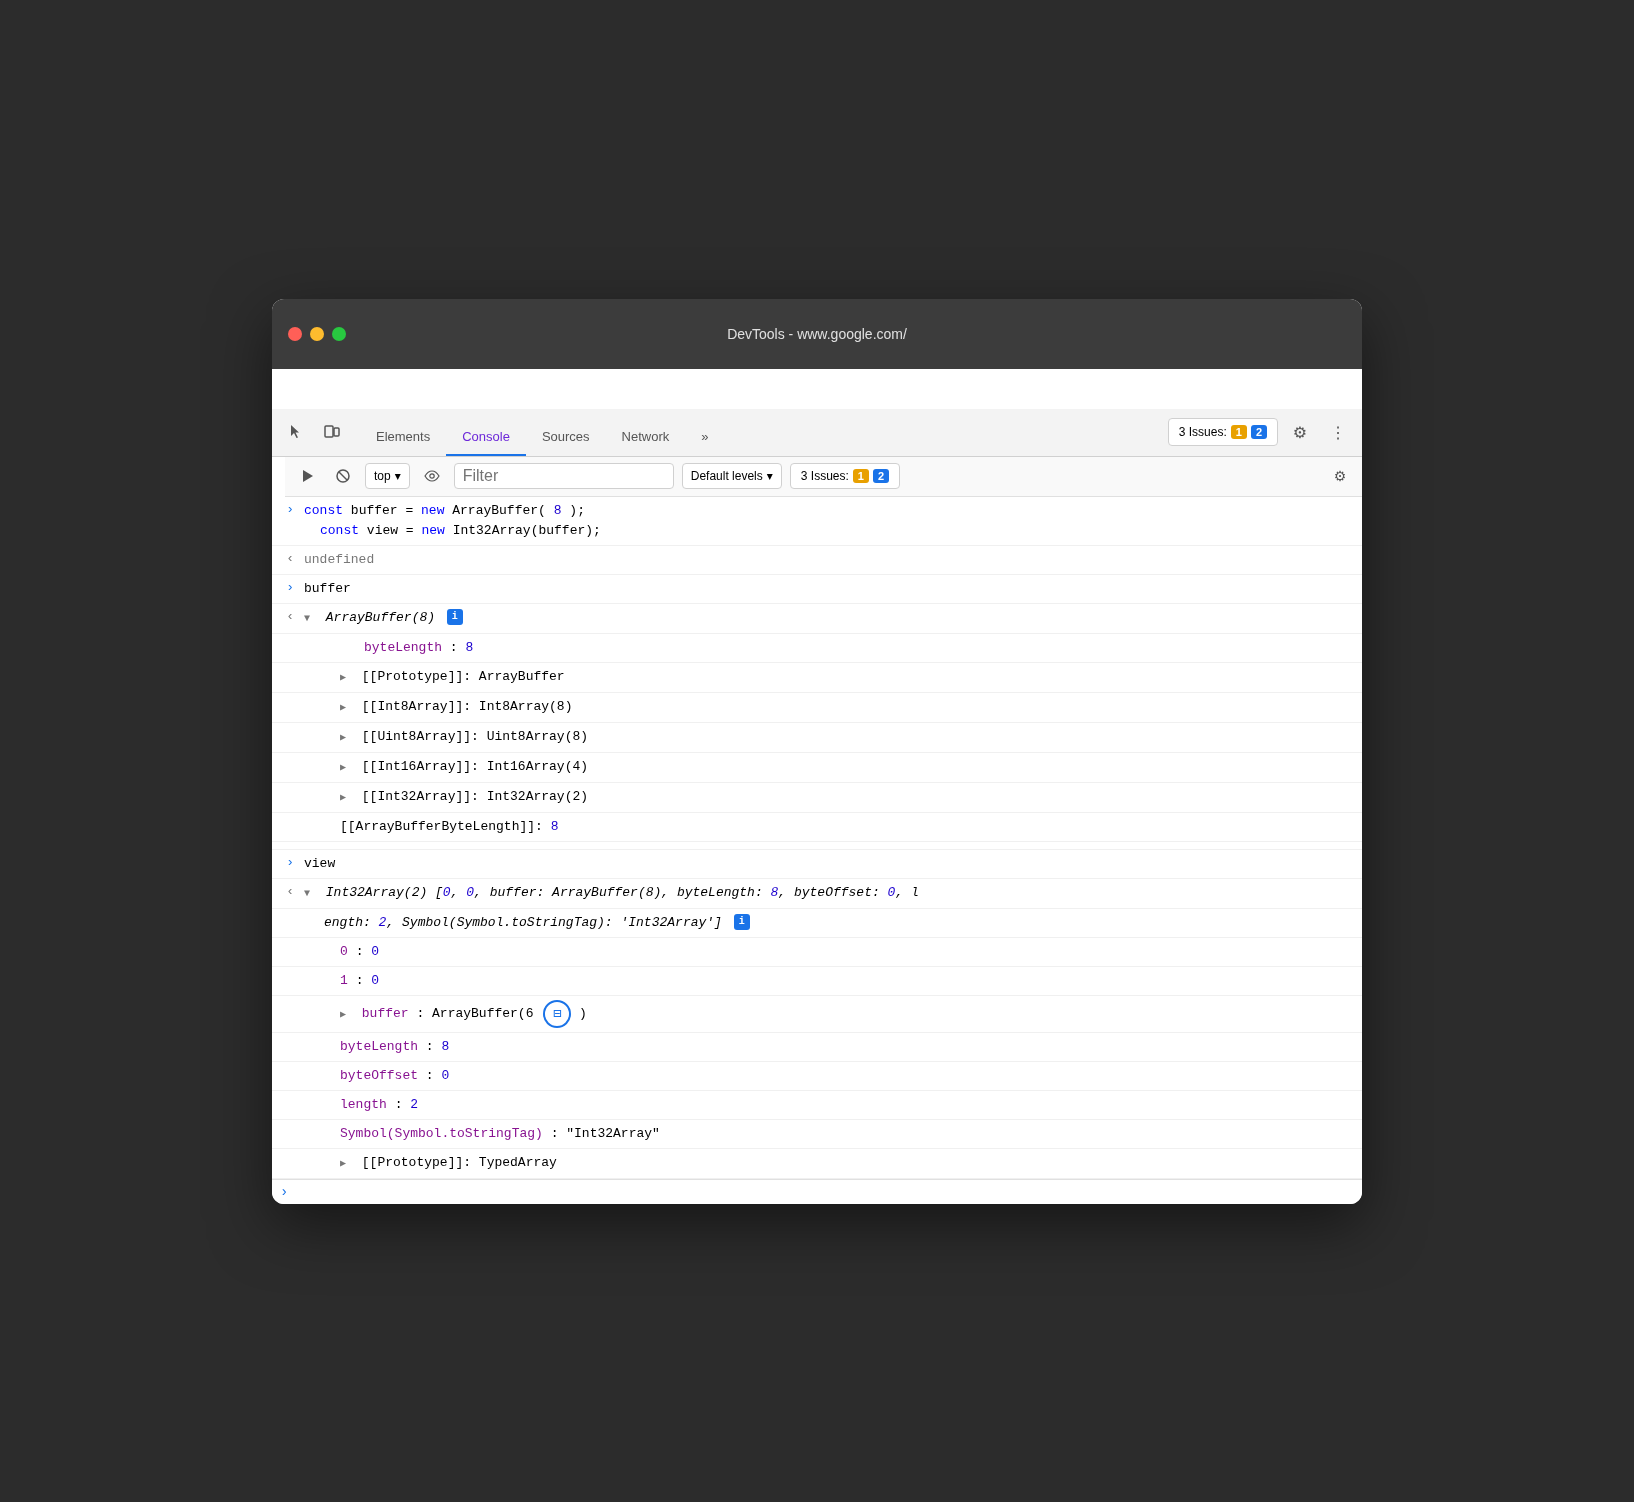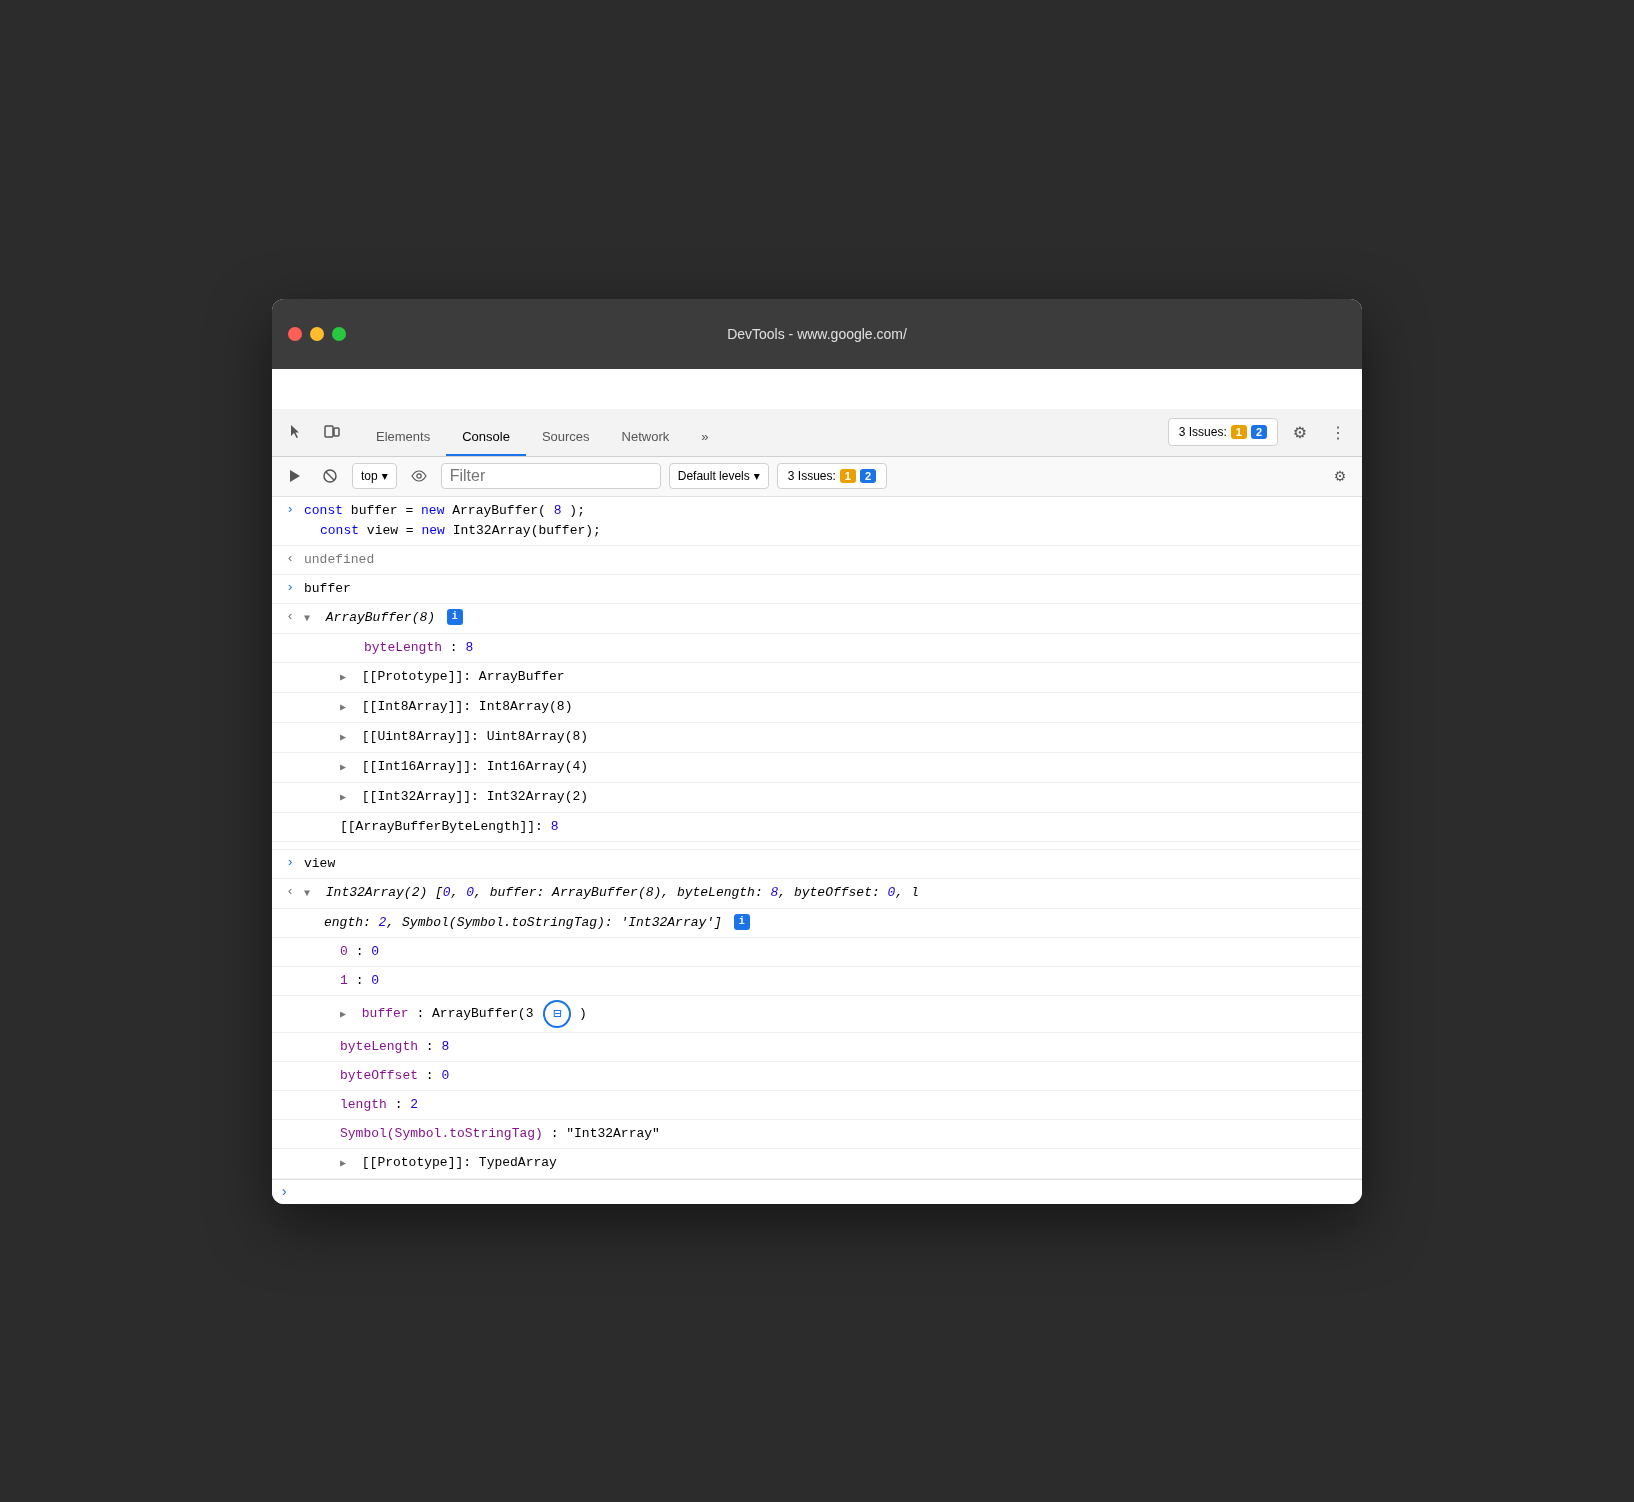--- a/index.html
+++ b/index.html
@@ -82,21 +82,21 @@
       height: 36px;
       display: flex;
       align-items: center;
       font-size: 13px;
       color: #555;
       cursor: pointer;
       border-bottom: 2px solid transparent;
       white-space: nowrap;
     }
     .tab.active {
-      color: #000000;
+      color: #6d28d9;
       border-bottom: 2px solid #1a73e8;
     }
     .toolbar-right {
       display: flex;
       align-items: center;
       gap: 6px;
       margin-left: auto;
     }
     .badge-btn {
       display: flex;
@@ -127,20 +127,21 @@
       font-weight: bold;
     }
     .console-toolbar {
       background: #f9f9f9;
       border-bottom: 1px solid #e0e0e0;
       height: 40px;
       display: flex;
       align-items: center;
       padding: 0 8px;
       gap: 8px;
+      margin-left: 13px;
     }
     .console-icon-btn {
       width: 28px;
       height: 28px;
       display: flex;
       align-items: center;
       justify-content: center;
       border-radius: 4px;
       cursor: pointer;
       color: #555;
@@ -524,21 +525,21 @@
         <span>: </span>
         <span class="val-num">0</span>
       </div>
     </div>
 
     <div class="console-line">
       <div class="line-prefix"></div>
       <div class="line-content indent2">
         <span class="expand-arrow">▶</span>
         <span class="val-prop">buffer</span>
-        <span>: ArrayBuffer(3</span>
+        <span>: ArrayBuffer(6</span>
         <span class="blue-circle-badge">⊟</span>
         <span>)</span>
       </div>
     </div>
 
     <div class="console-line">
       <div class="line-prefix"></div>
       <div class="line-content indent2">
         <span class="val-prop">byteLength</span>
         <span>: </span>

